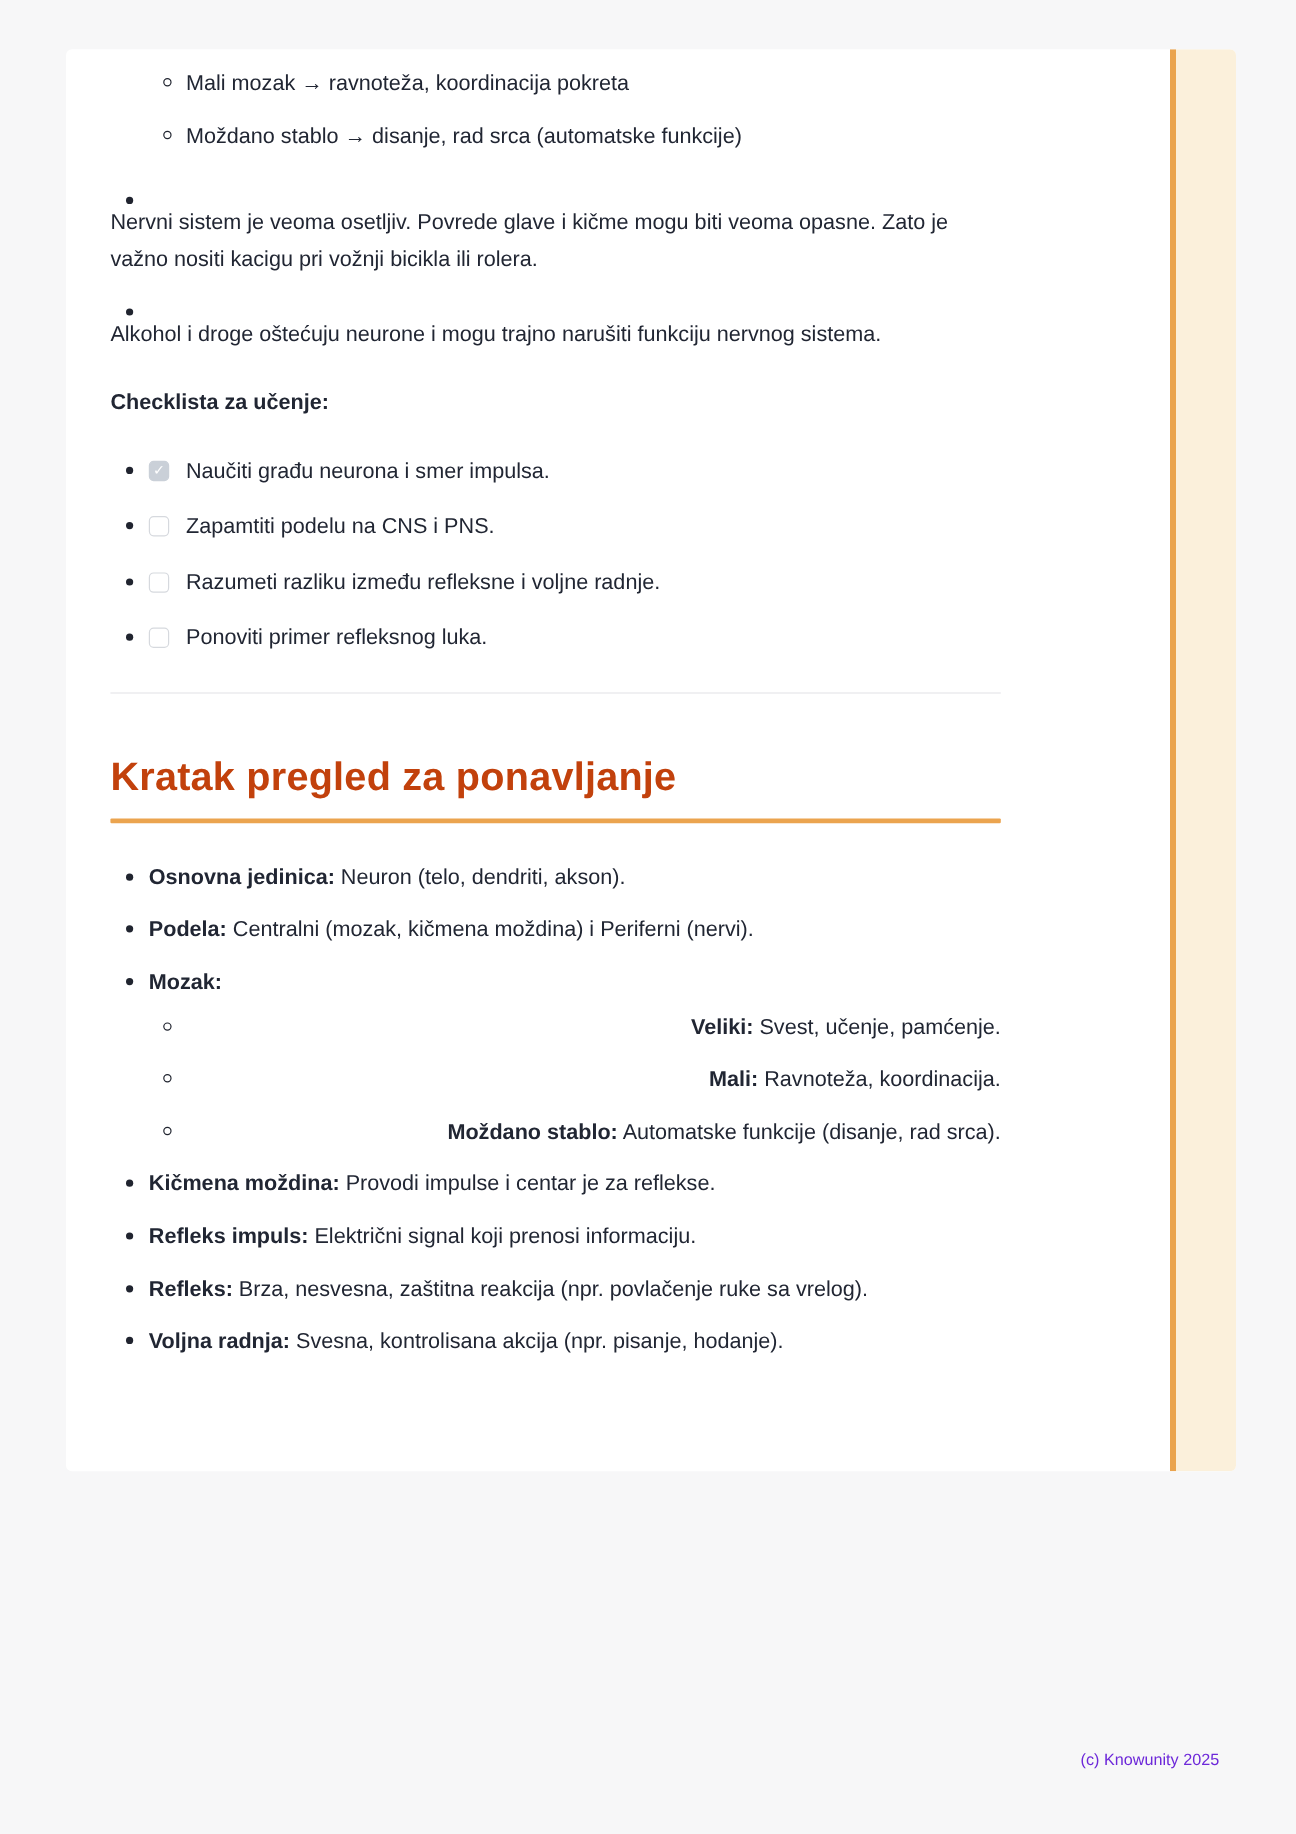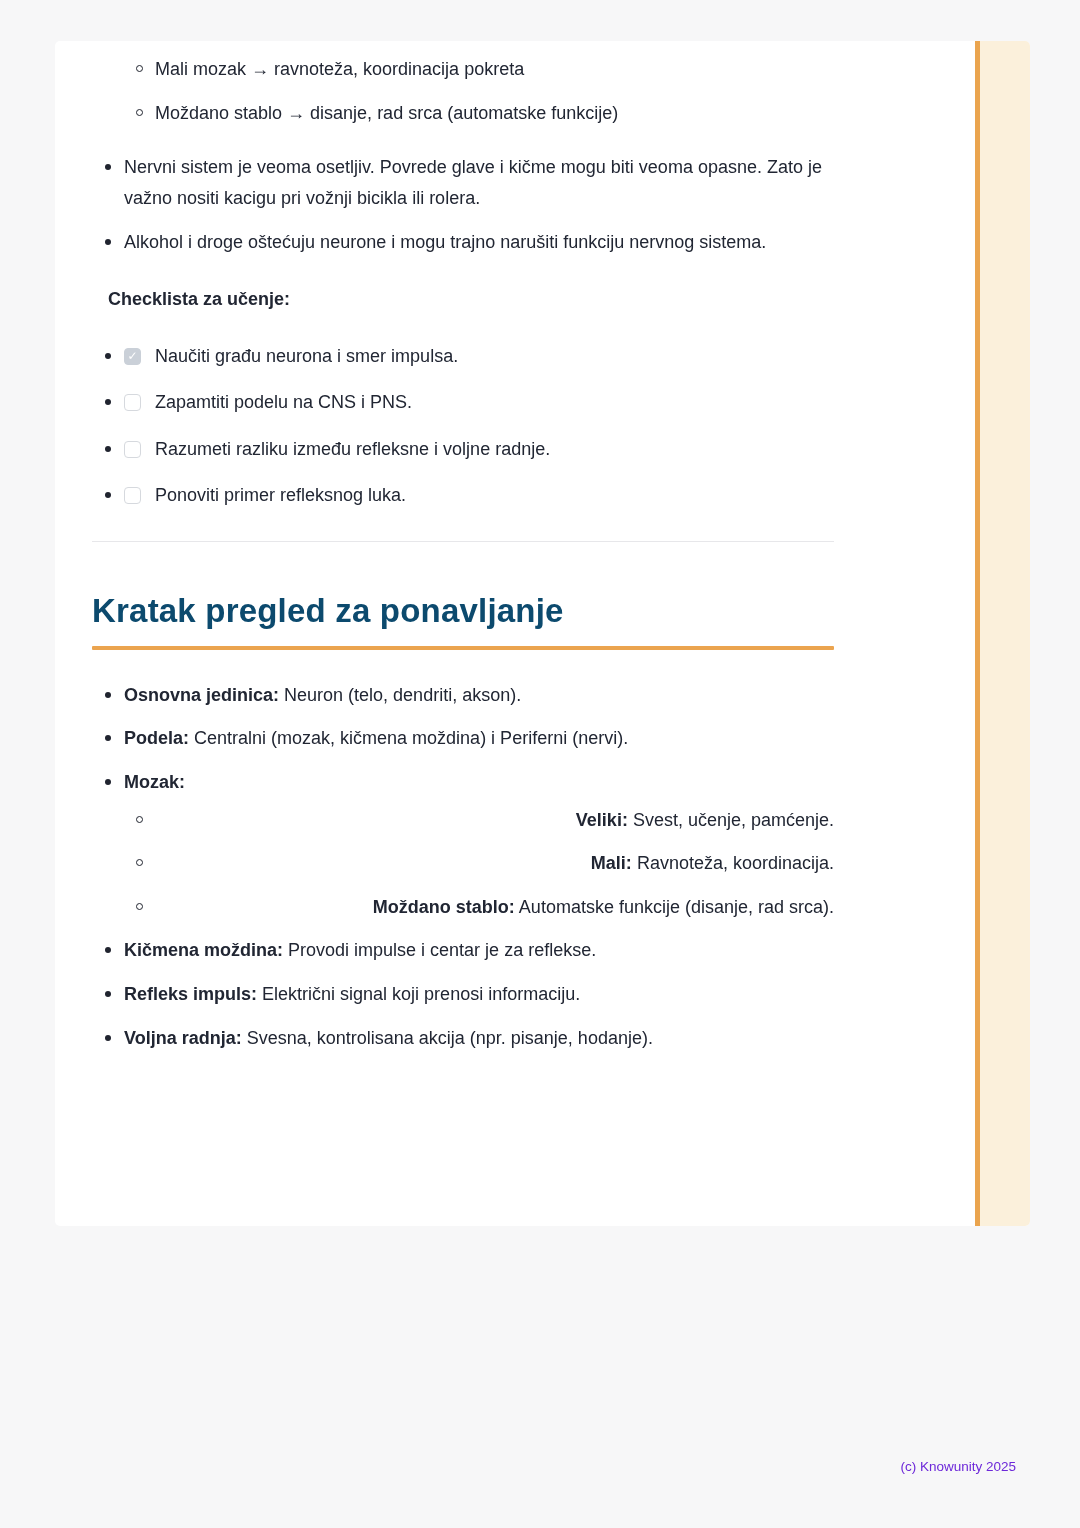--- a/index.html
+++ b/index.html
@@ -44,25 +44,25 @@
   .sub-li { display:flex; margin:0 0 13px 0; }
   .sub-li .ring {
     flex:none; width:7px; height:7px; border-radius:50%;
     border:1.6px solid #20242f; background:transparent;
     margin:11px 12px 0 44px;
   }
   .li p, .sub-li p { flex:1; }
   strong { font-weight:700; }
 
   .intro-subs { margin-bottom:24px; }
-  .intro-bullets .li { margin-bottom:14px; }
+  .intro-bullets .li { margin-bottom:14px;flex-direction:column; }
 
   .section-title {
     font-size:18px; font-weight:700;
-    margin:26px 0 26px 16px;
+    margin:26px 0 26px 0;
   }
   
   .check-item { display:flex; align-items:flex-start; margin:0 0 16px 0; }
   .check-item .dot {
     flex:none; width:6px; height:6px; border-radius:50%;
     background:#20242f; margin:12px 13px 0 13px;
   }
   .checkbox {
     flex:none; width:17px; height:17px;
     border:1.5px solid #d6d9de; border-radius:4px;
@@ -76,21 +76,21 @@
   .checkbox.checked .tick { display:block; }
 
   .divider {
     border:none; border-top:1px solid #e7e7ea;
     margin:30px 0 0 0;
   }
   h1.summary-title {
     margin-top:50px;
     font-size:33px;
     font-weight:700;
-    color:#0c4a6e;
+    color:#c2410c;
     letter-spacing:0.2px;
     line-height:1.15;
   }
   .title-bar {
     height:4px;
     background:#eba44f;
     margin:16px 0 30px 0;
     border-radius:1px;
   }
   .summary .sub-list { margin:4px 0 11px 0;text-align:right; }
@@ -202,20 +202,24 @@
       <div class="li">
         <span class="dot"></span>
         <p><strong>Kičmena moždina:</strong><span> Provodi impulse i centar je za reflekse.</span></p>
       </div>
 
       <div class="li">
         <span class="dot"></span>
         <p><strong>Refleks impuls:</strong><span> Električni signal koji prenosi informaciju.</span></p>
       </div>
 
+      <div class="li">
+        <span class="dot"></span>
+        <p><strong>Refleks:</strong><span> Brza, nesvesna, zaštitna reakcija (npr. povlačenje ruke sa vrelog).</span></p>
+      </div>
 
       <div class="li">
         <span class="dot"></span>
         <p><strong>Voljna radnja:</strong><span> Svesna, kontrolisana akcija (npr. pisanje, hodanje).</span></p>
       </div>
 
     </div>
   </div>
 </div>
 

